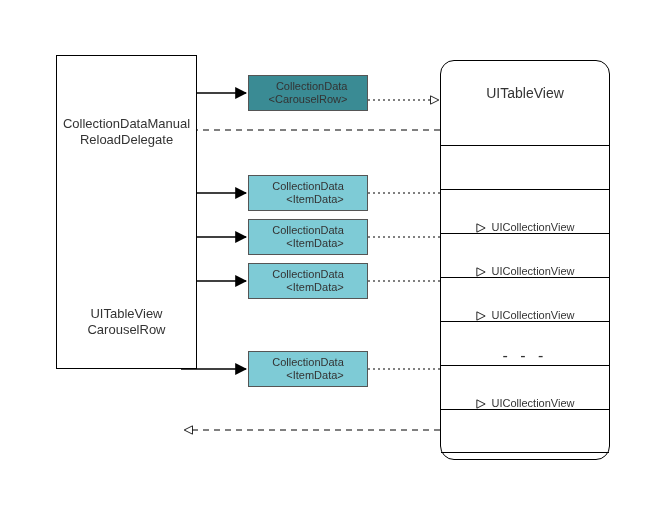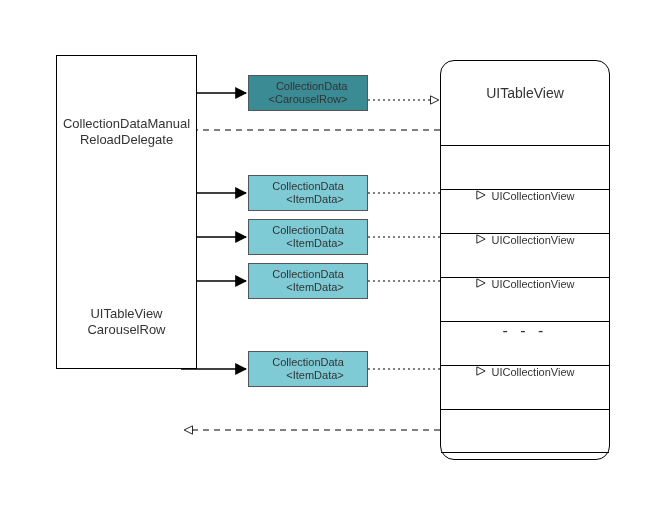--- a/index.html
+++ b/index.html
@@ -68,21 +68,21 @@
     width: 100%;
     text-align: center;
     font-size: 14px;
   }
   .tv-row {
     position: absolute;
     left: 0; right: 0;
     border-top: 1px solid #000;
     box-sizing: border-box;
     display: flex;
-    align-items: flex-start;
+    align-items: flex-end;
     justify-content: center;
     font-size: 11px;
   }
   .tv-row.dots {
     font-size: 16px;
     letter-spacing: 4px;
   }
   .arrow-ico {
     margin-right: 6px;
     display: inline-flex;

